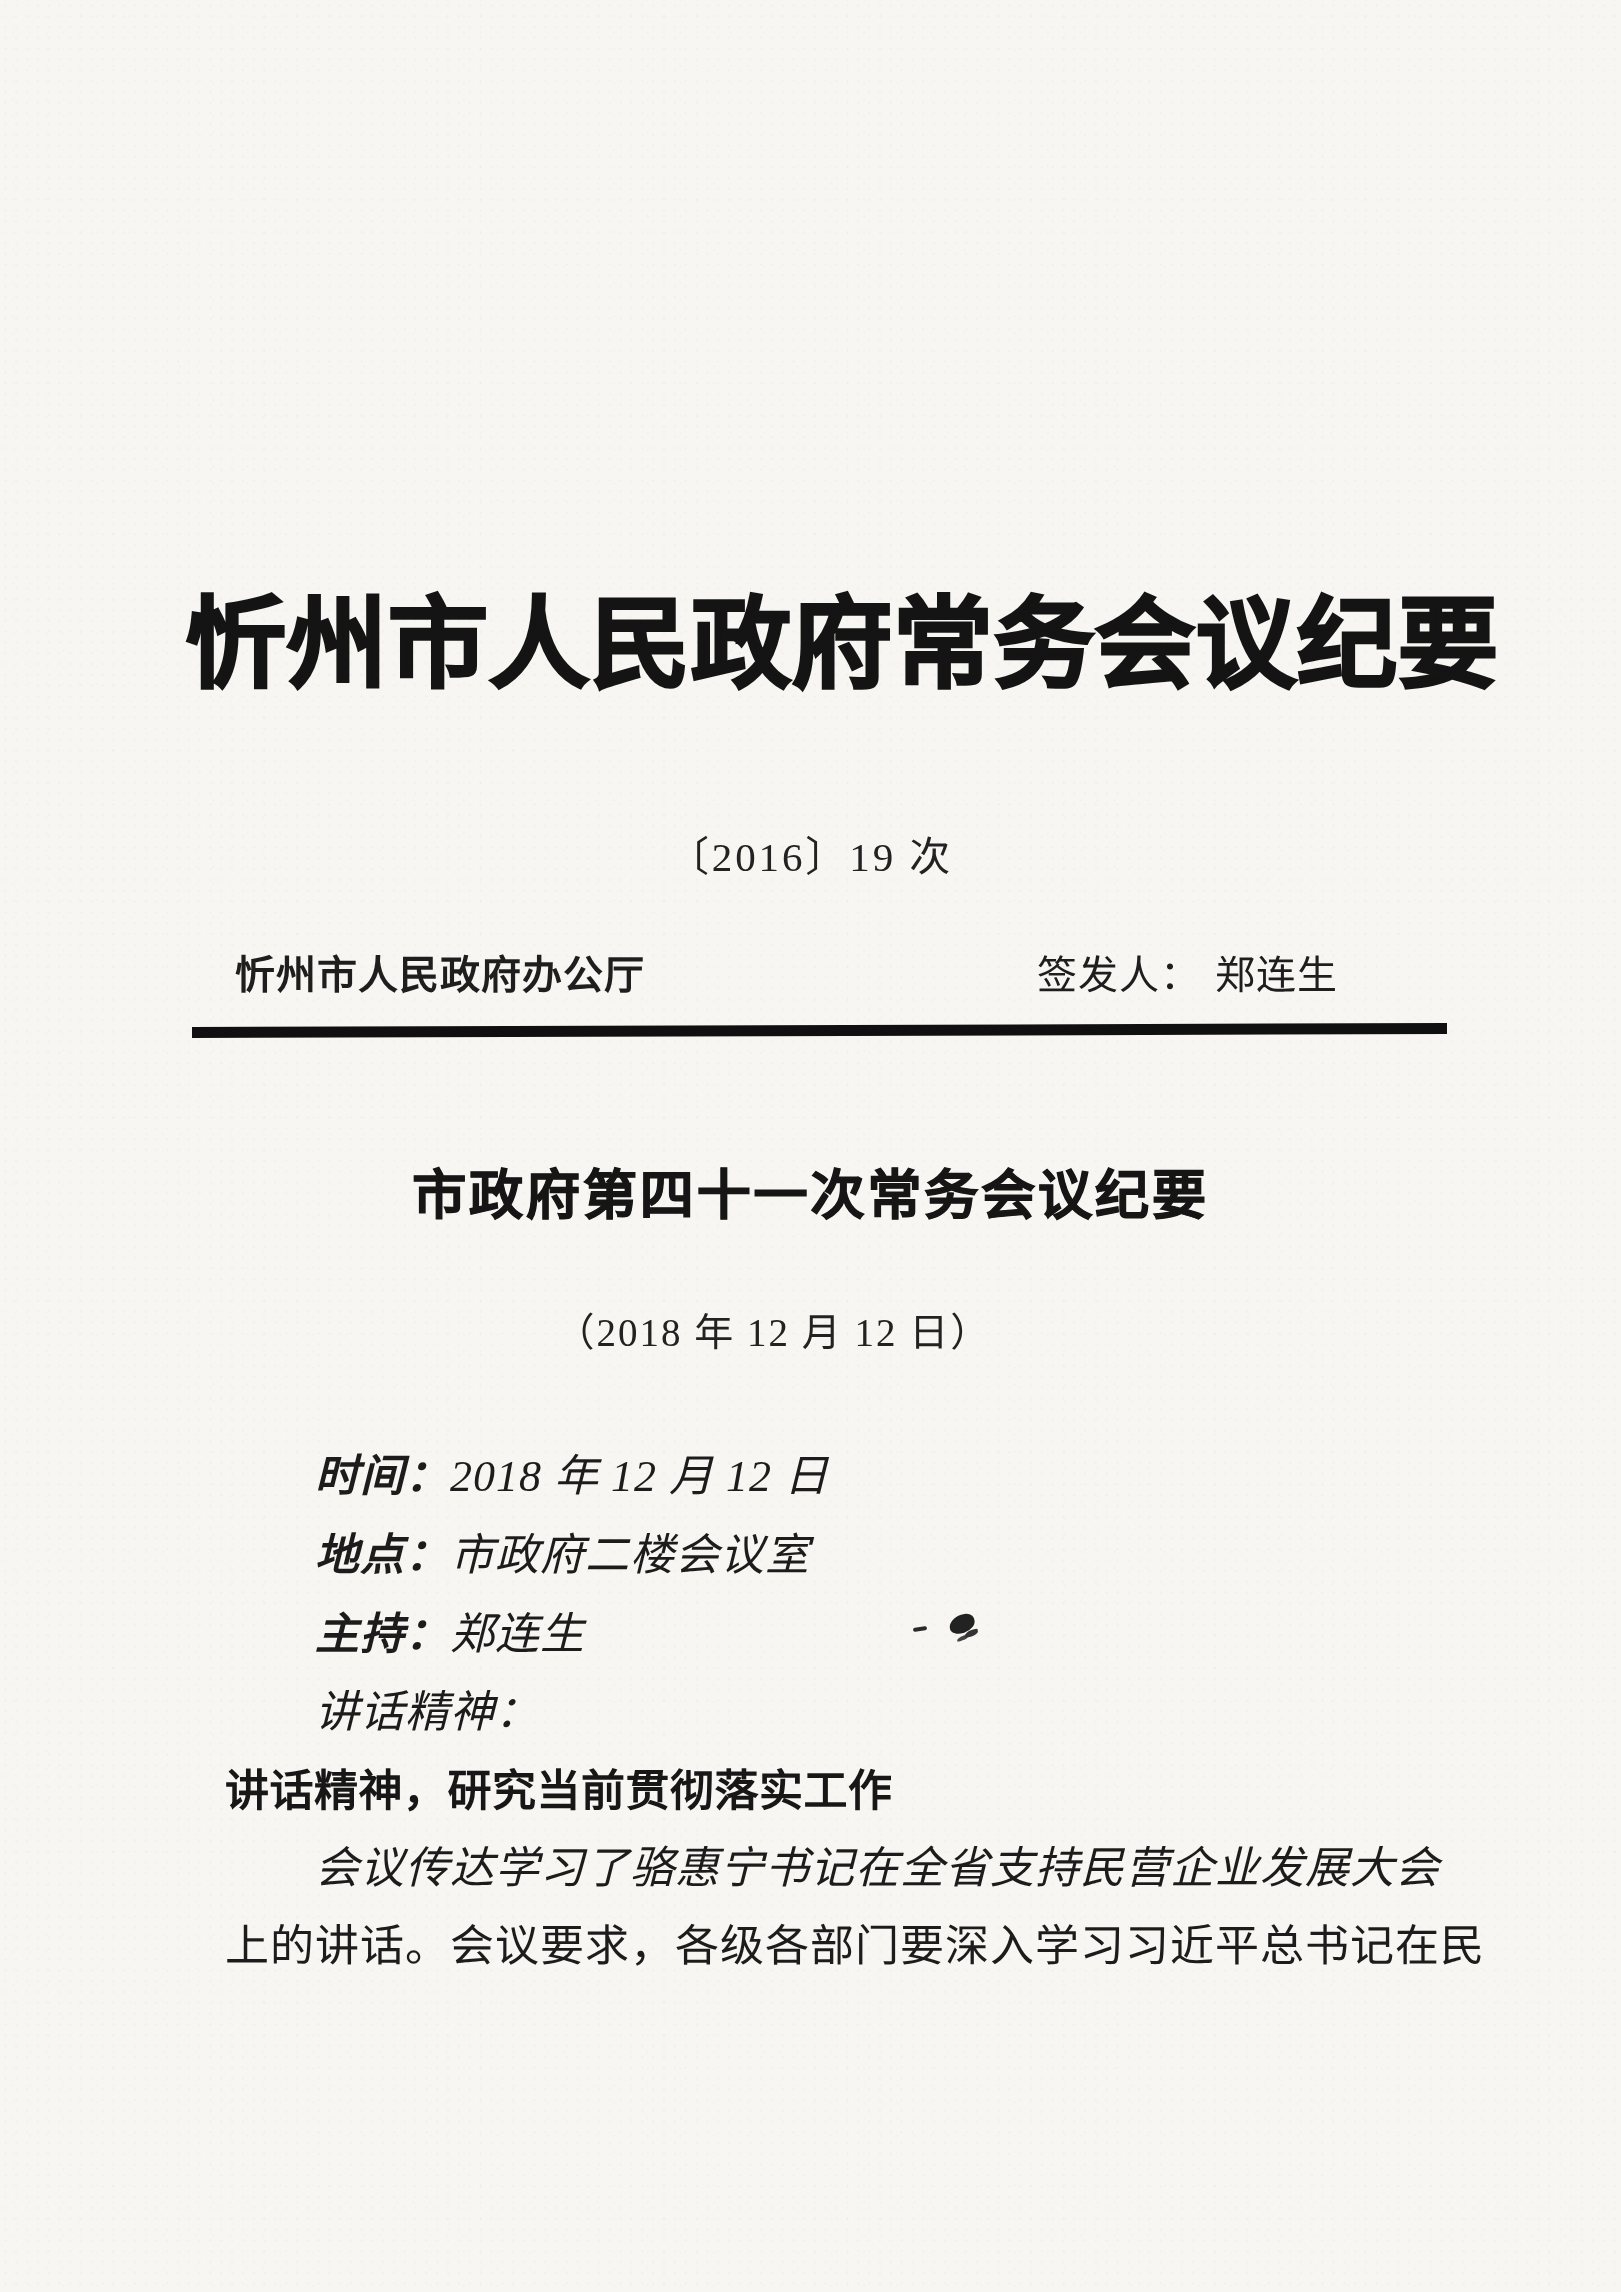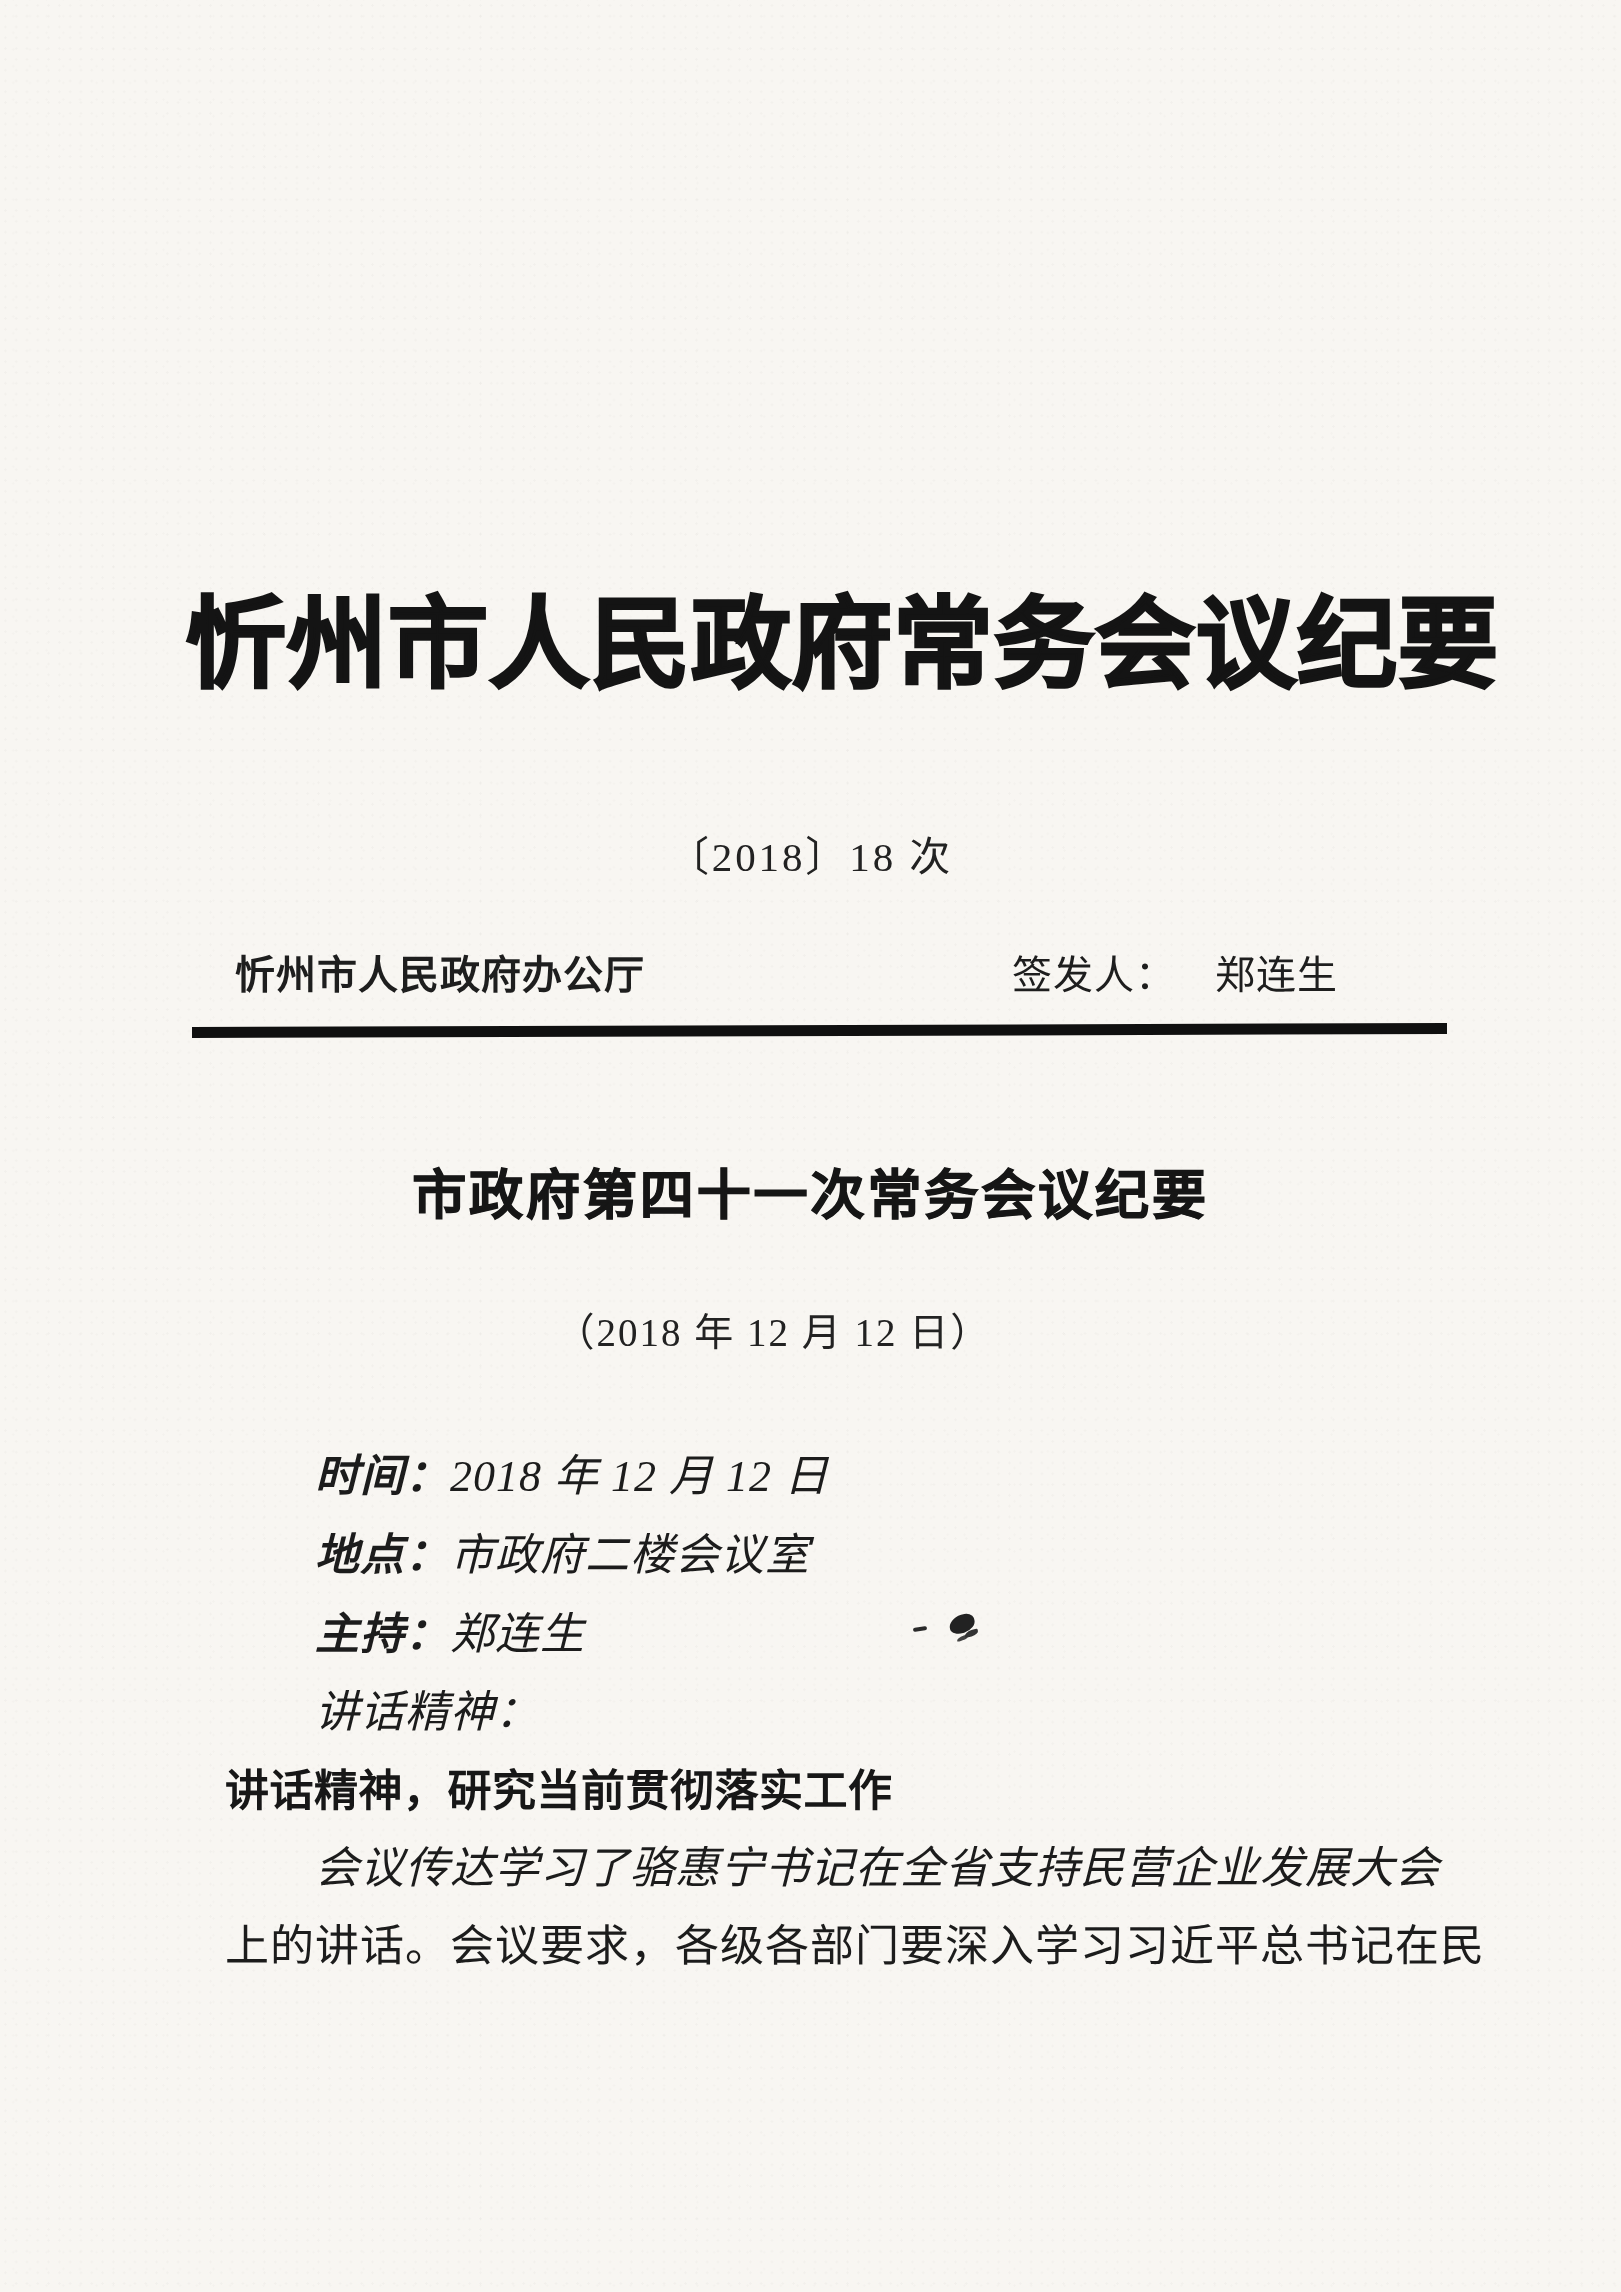--- a/index.html
+++ b/index.html
@@ -32,21 +32,21 @@
     position:absolute;top:823px;left:0;width:100%;
     text-align:center;
     font-size:41px;letter-spacing:2.9px;color:#222;
   }
   .sender-row{
     position:absolute;top:943px;left:235px;width:1103px;
     display:flex;justify-content:space-between;align-items:baseline;
     font-size:40px;color:#1e1e1e;text-align:right;
   }
   .issuing-office{font-weight:600;letter-spacing:1px;}
-  .signer{display:flex;gap:39px;letter-spacing:1px;}
+  .signer{display:flex;gap:14px;letter-spacing:1px;}
   .rule{
     position:absolute;top:1025px;left:192px;width:1255px;height:10.8px;
     background:#101010;transform:rotate(-0.18deg);
   }
   .sub-title{
     position:absolute;top:1151px;left:0;width:100%;
     margin:0;text-align:center;
     font-size:54px;font-weight:700;letter-spacing:2.9px;color:#161616;
     -webkit-text-stroke:1px #161616;
   }
@@ -82,21 +82,21 @@
     background:#2a2a2a;border-radius:2px;transform:rotate(-8deg);
   }
 </style>
 </head>
 <body>
 
 <div class="page">
 
   <h1 class="doc-title">忻州市人民政府常务会议纪要</h1>
 
-  <div class="issue-number">〔2018〕18 次</div>
+  <div class="issue-number">〔2016〕19 次</div>
 
   <div class="sender-row">
     <span class="issuing-office">忻州市人民政府办公厅</span>
     <span class="signer">
       <span>签发人：</span>
       <span>郑连生</span>
     </span>
   </div>
 
   <div class="rule"></div>

